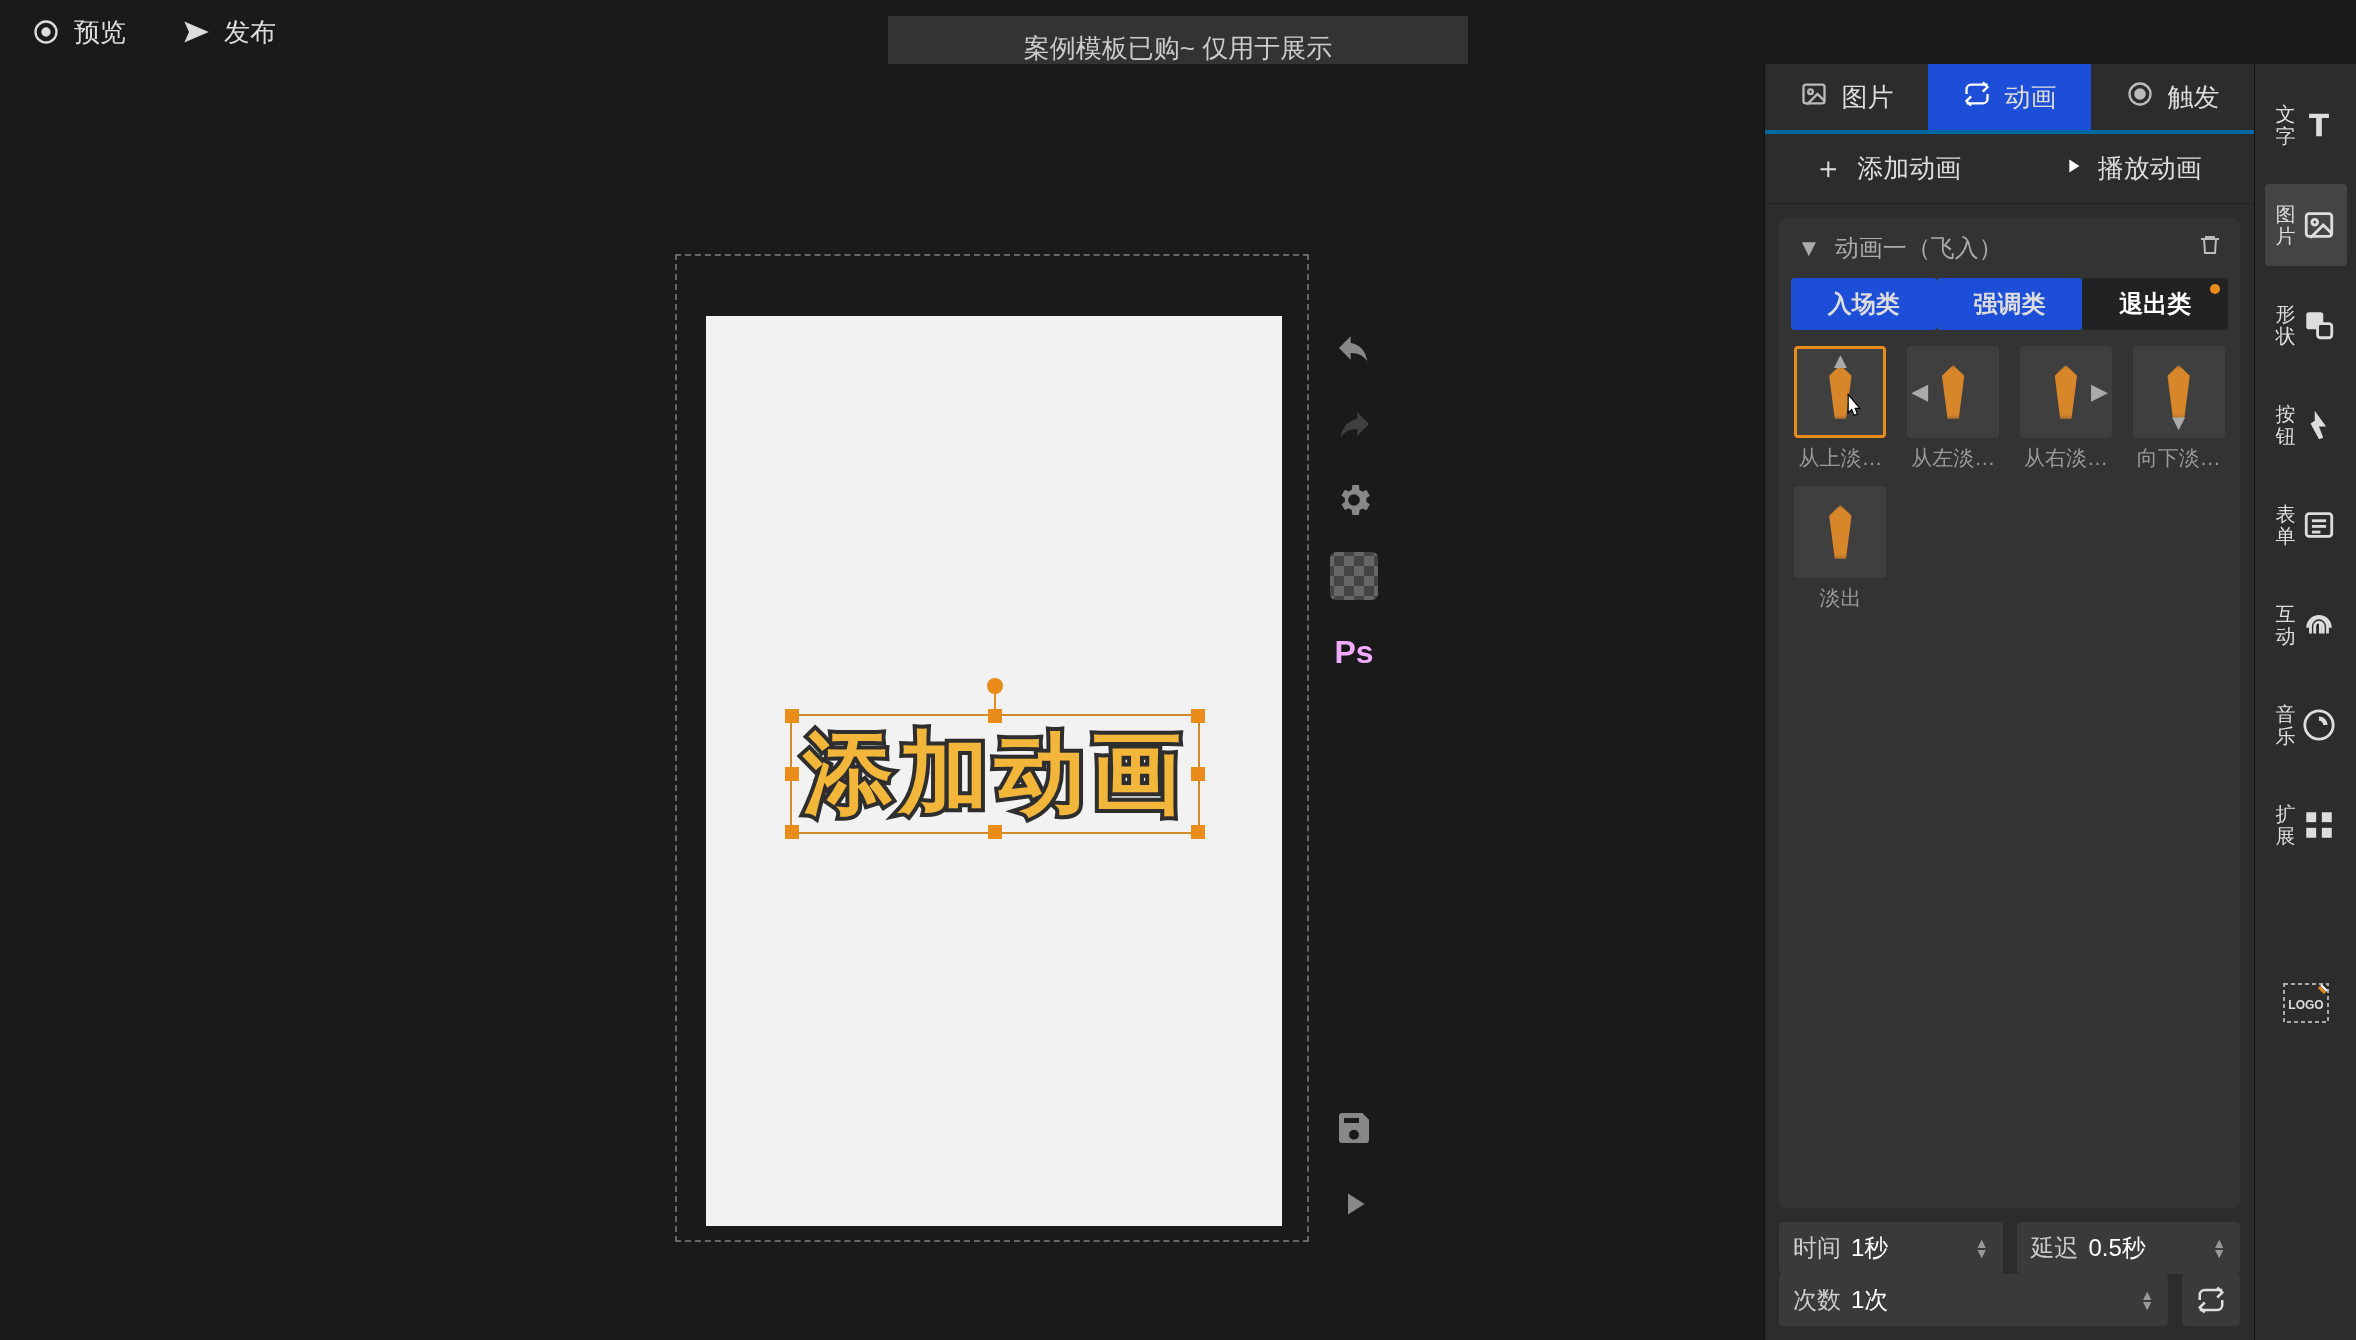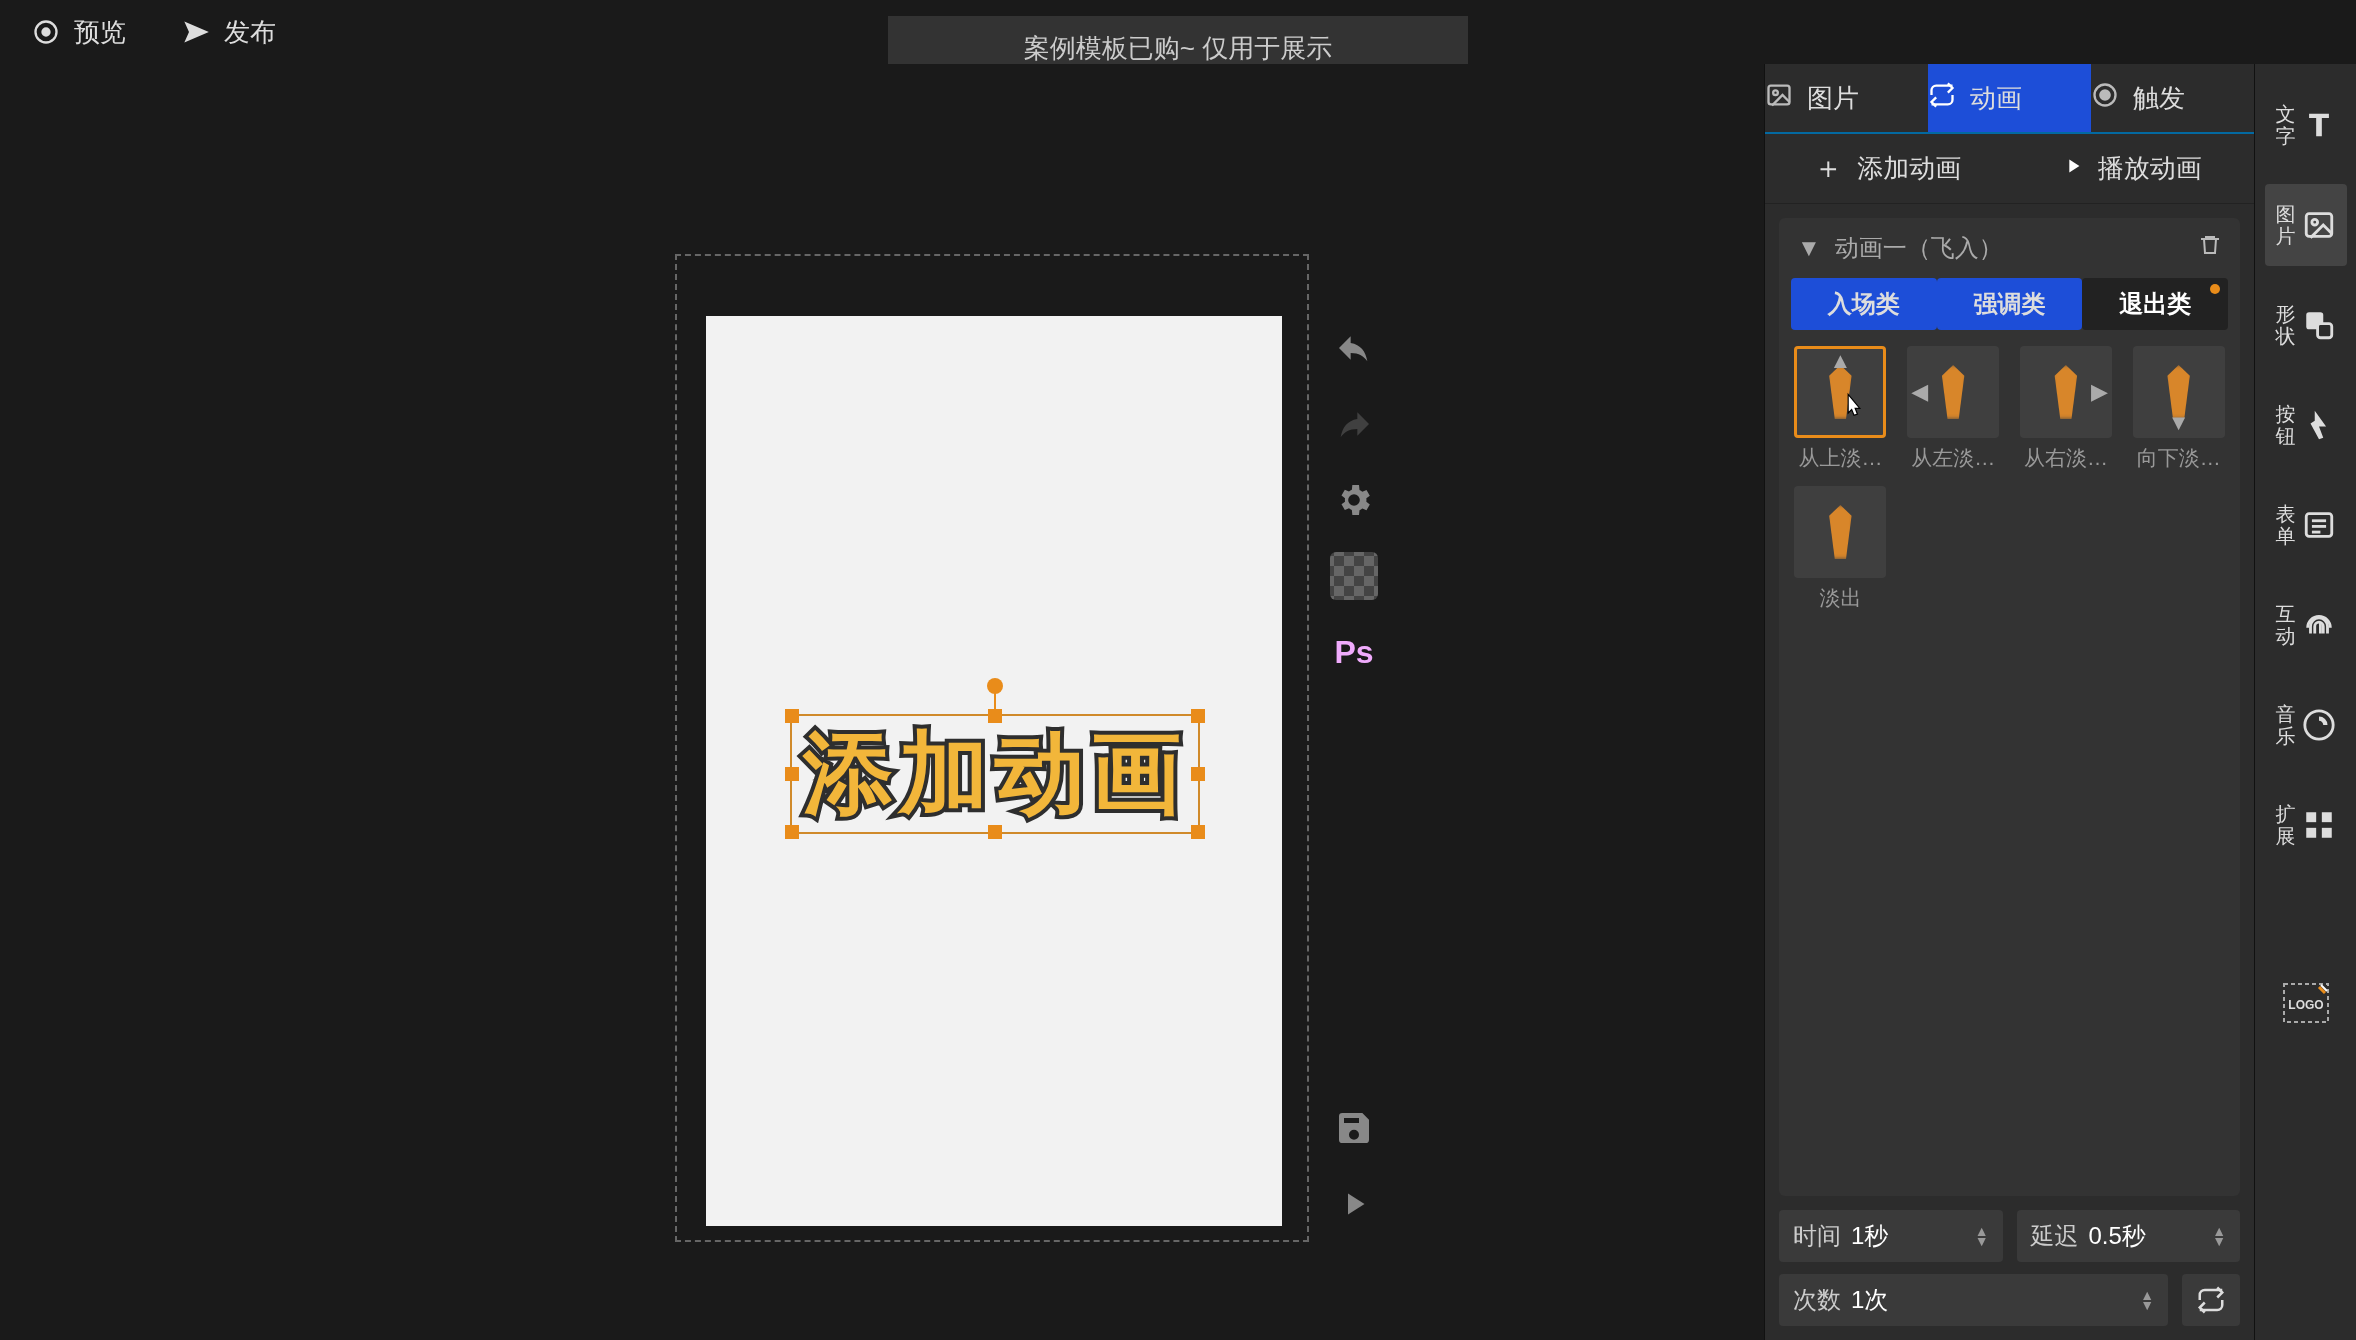--- a/index.html
+++ b/index.html
@@ -101,22 +101,22 @@
   .float-tools-bottom { position:absolute; left:1330px; top:1040px; display:flex; flex-direction:column; gap:28px; }
   
   .inspector {
     width: 490px;
     background: #2c2c2c;
     border-left: 1px solid #111;
     display:flex; flex-direction:column;
   }
   .insp-tabs { display:flex; height:70px; }
   .insp-tab {
-    flex:1; display:flex; align-items:center; gap:14px;
-    font-size:26px; background:#2c2c2c; color:#ddd; border-bottom:2px solid #0369a1;
+    flex:1; display:flex; align-items:center; justify-content:center; gap:14px;
+    font-size:26px; background:#2c2c2c; color:#ddd; border-bottom:4px solid #0369a1;
   }
   .insp-tab.active { background:#1d4ed8; }
   .insp-actions { display:flex; height:70px; border-bottom:1px solid #222;}
   .insp-action { flex:1; display:flex; align-items:center; justify-content:center; gap:14px; font-size:26px;}
   .insp-body {
     margin:14px 14px 0 14px;
     flex:1; background:#333; border-radius:6px;
     display:flex; flex-direction:column; overflow:hidden;
   }
   .anim-header { display:flex; align-items:center; gap:14px; padding:14px 18px; color:#aaa; font-size:24px;}
@@ -139,21 +139,21 @@
     filter: blur(2px);
   }
   .arrow-up, .arrow-left, .arrow-right, .arrow-down {
     position:absolute; color:#aaa; font-size:22px;
   }
   .arrow-up{top:2px;left:50%;transform:translateX(-50%);} .arrow-down{bottom:2px;left:50%;transform:translateX(-50%);}
   .arrow-left{left:4px;top:50%;transform:translateY(-50%);} .arrow-right{right:4px;top:50%;transform:translateY(-50%);}
   .anim-label { font-size:21px; color:#999; width:94px; white-space:nowrap; overflow:hidden; text-overflow:ellipsis; text-align:center;}
   
   .bottom-steppers {
-    padding:14px; display:flex; flex-direction:column; gap:12px;
+    padding:14px; display:flex; flex-direction:column; 
   }
   .step-row { display:flex; gap:14px;}
   .stepper {
     flex:1; background:#3a3a3a; border-radius:4px;
     display:flex; align-items:center; padding:10px 14px; font-size:24px;
   }
   .stepper .lab { color:#ccc; margin-right:10px;}
   .stepper .val { color:#fff;}
   .stepper .spin { margin-left:auto; display:flex; flex-direction:column; gap:0; }
   .stepper .spin span { font-size:14px; color:#999; line-height:10px; cursor:pointer;}

